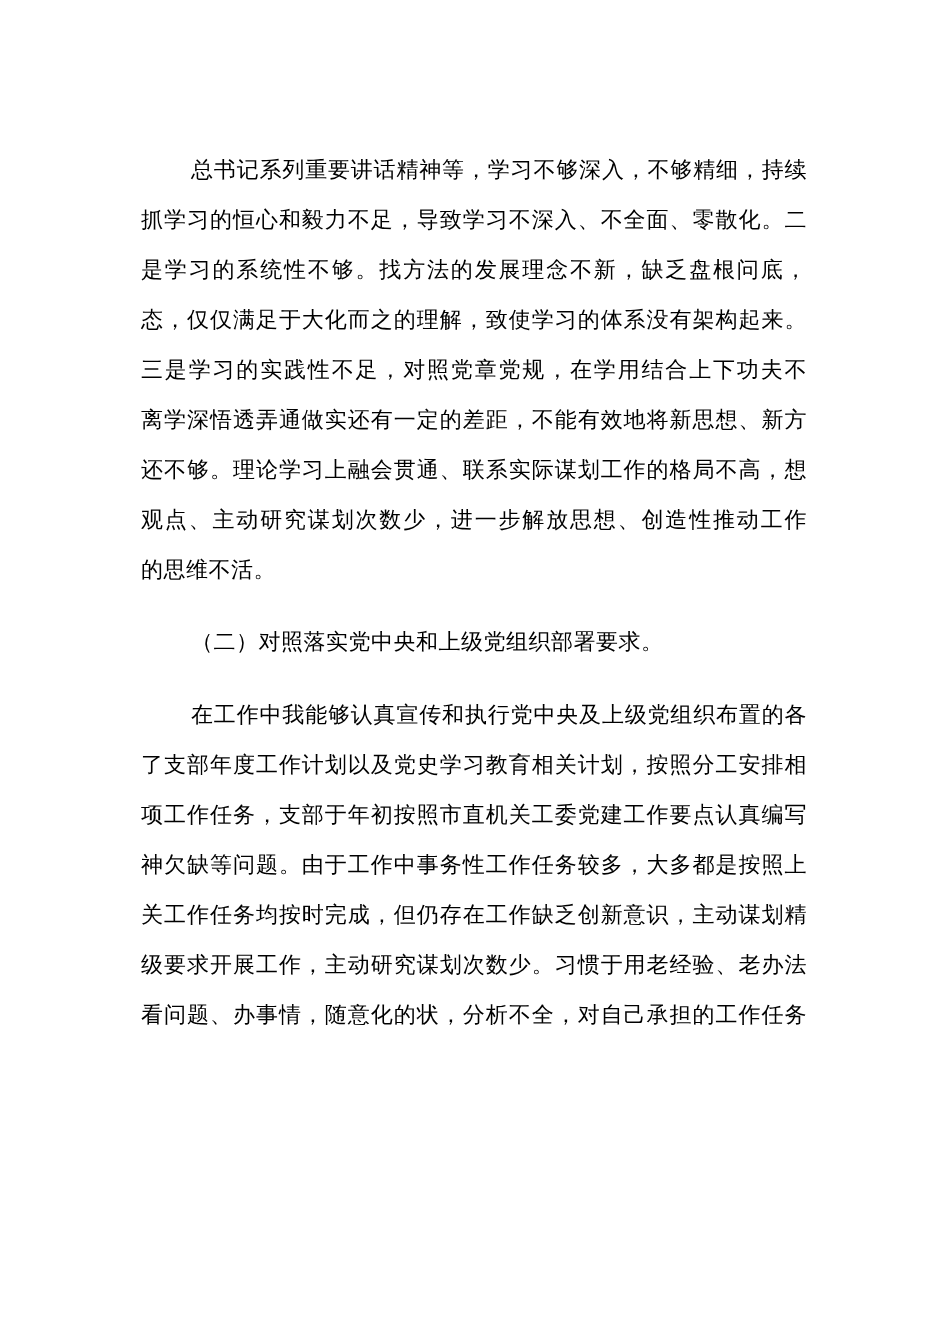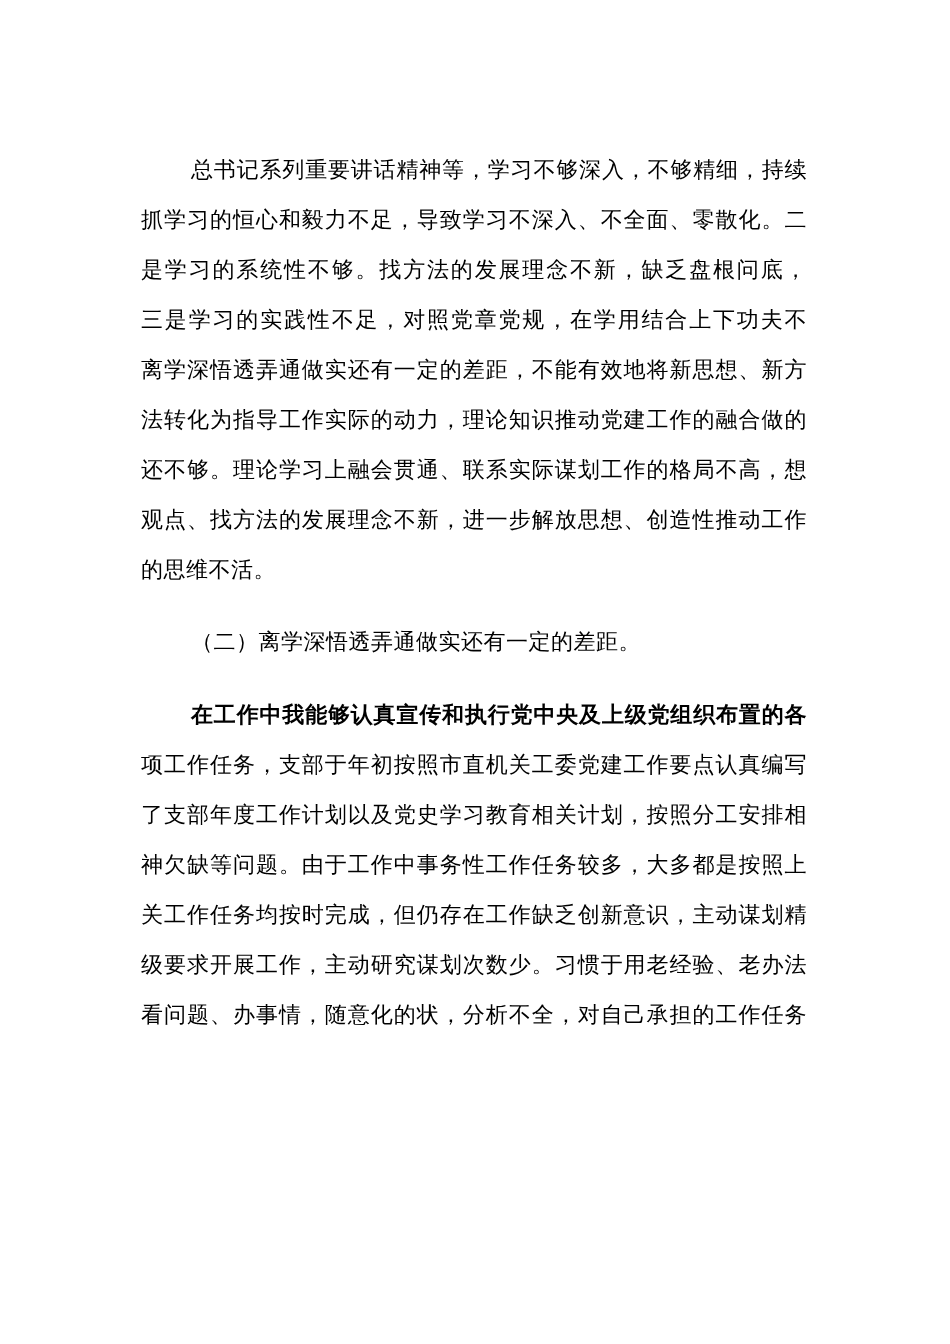--- a/index.html
+++ b/index.html
@@ -38,43 +38,42 @@
   }
   .line.end {
     text-align: right;
     text-align-last: left;
   }
   .line.heading {
     margin-top: 22px;
   }
   .line.para-start-2 {
     margin-top: 23px;
-    font-weight: bold;
   }
 </style>
 </head>
 <body>
 
 <div class="page">
   <div class="content">
 
     <div class="line indent">总书记系列重要讲话精神等，学习不够深入，不够精细，持续</div>
     <div class="line">抓学习的恒心和毅力不足，导致学习不深入、不全面、零散化。二</div>
     <div class="line">是学习的系统性不够。找方法的发展理念不新，缺乏盘根问底，</div>
+    <div class="line">态，仅仅满足于大化而之的理解，致使学习的体系没有架构起来。</div>
     <div class="line">三是学习的实践性不足，对照党章党规，在学用结合上下功夫不足，</div>
     <div class="line">离学深悟透弄通做实还有一定的差距，不能有效地将新思想、新方</div>
-    <div class="line">法转化为指导工作实际的动力，理论知识推动党建工作的融合做的</div>
     <div class="line">还不够。理论学习上融会贯通、联系实际谋划工作的格局不高，想</div>
-    <div class="line">观点、找方法的发展理念不新，进一步解放思想、创造性推动工作</div>
+    <div class="line">观点、主动研究谋划次数少，进一步解放思想、创造性推动工作</div>
     <div class="line end">的思维不活。</div>
 
-    <div class="line indent end heading">（二）离学深悟透弄通做实还有一定的差距。</div>
+    <div class="line indent end heading">（二）对照落实党中央和上级党组织部署要求。</div>
 
     <div class="line indent para-start-2">在工作中我能够认真宣传和执行党中央及上级党组织布置的各</div>
+    <div class="line">了支部年度工作计划以及党史学习教育相关计划，按照分工安排相</div>
     <div class="line">项工作任务，支部于年初按照市直机关工委党建工作要点认真编写</div>
-    <div class="line">了支部年度工作计划以及党史学习教育相关计划，按照分工安排相</div>
     <div class="line">神欠缺等问题。由于工作中事务性工作任务较多，大多都是按照上</div>
     <div class="line">关工作任务均按时完成，但仍存在工作缺乏创新意识，主动谋划精</div>
     <div class="line">级要求开展工作，主动研究谋划次数少。习惯于用老经验、老办法</div>
     <div class="line">看问题、办事情，随意化的状，分析不全，对自己承担的工作任务较</div>
 
   </div>
 </div>
 
 </body></html>

